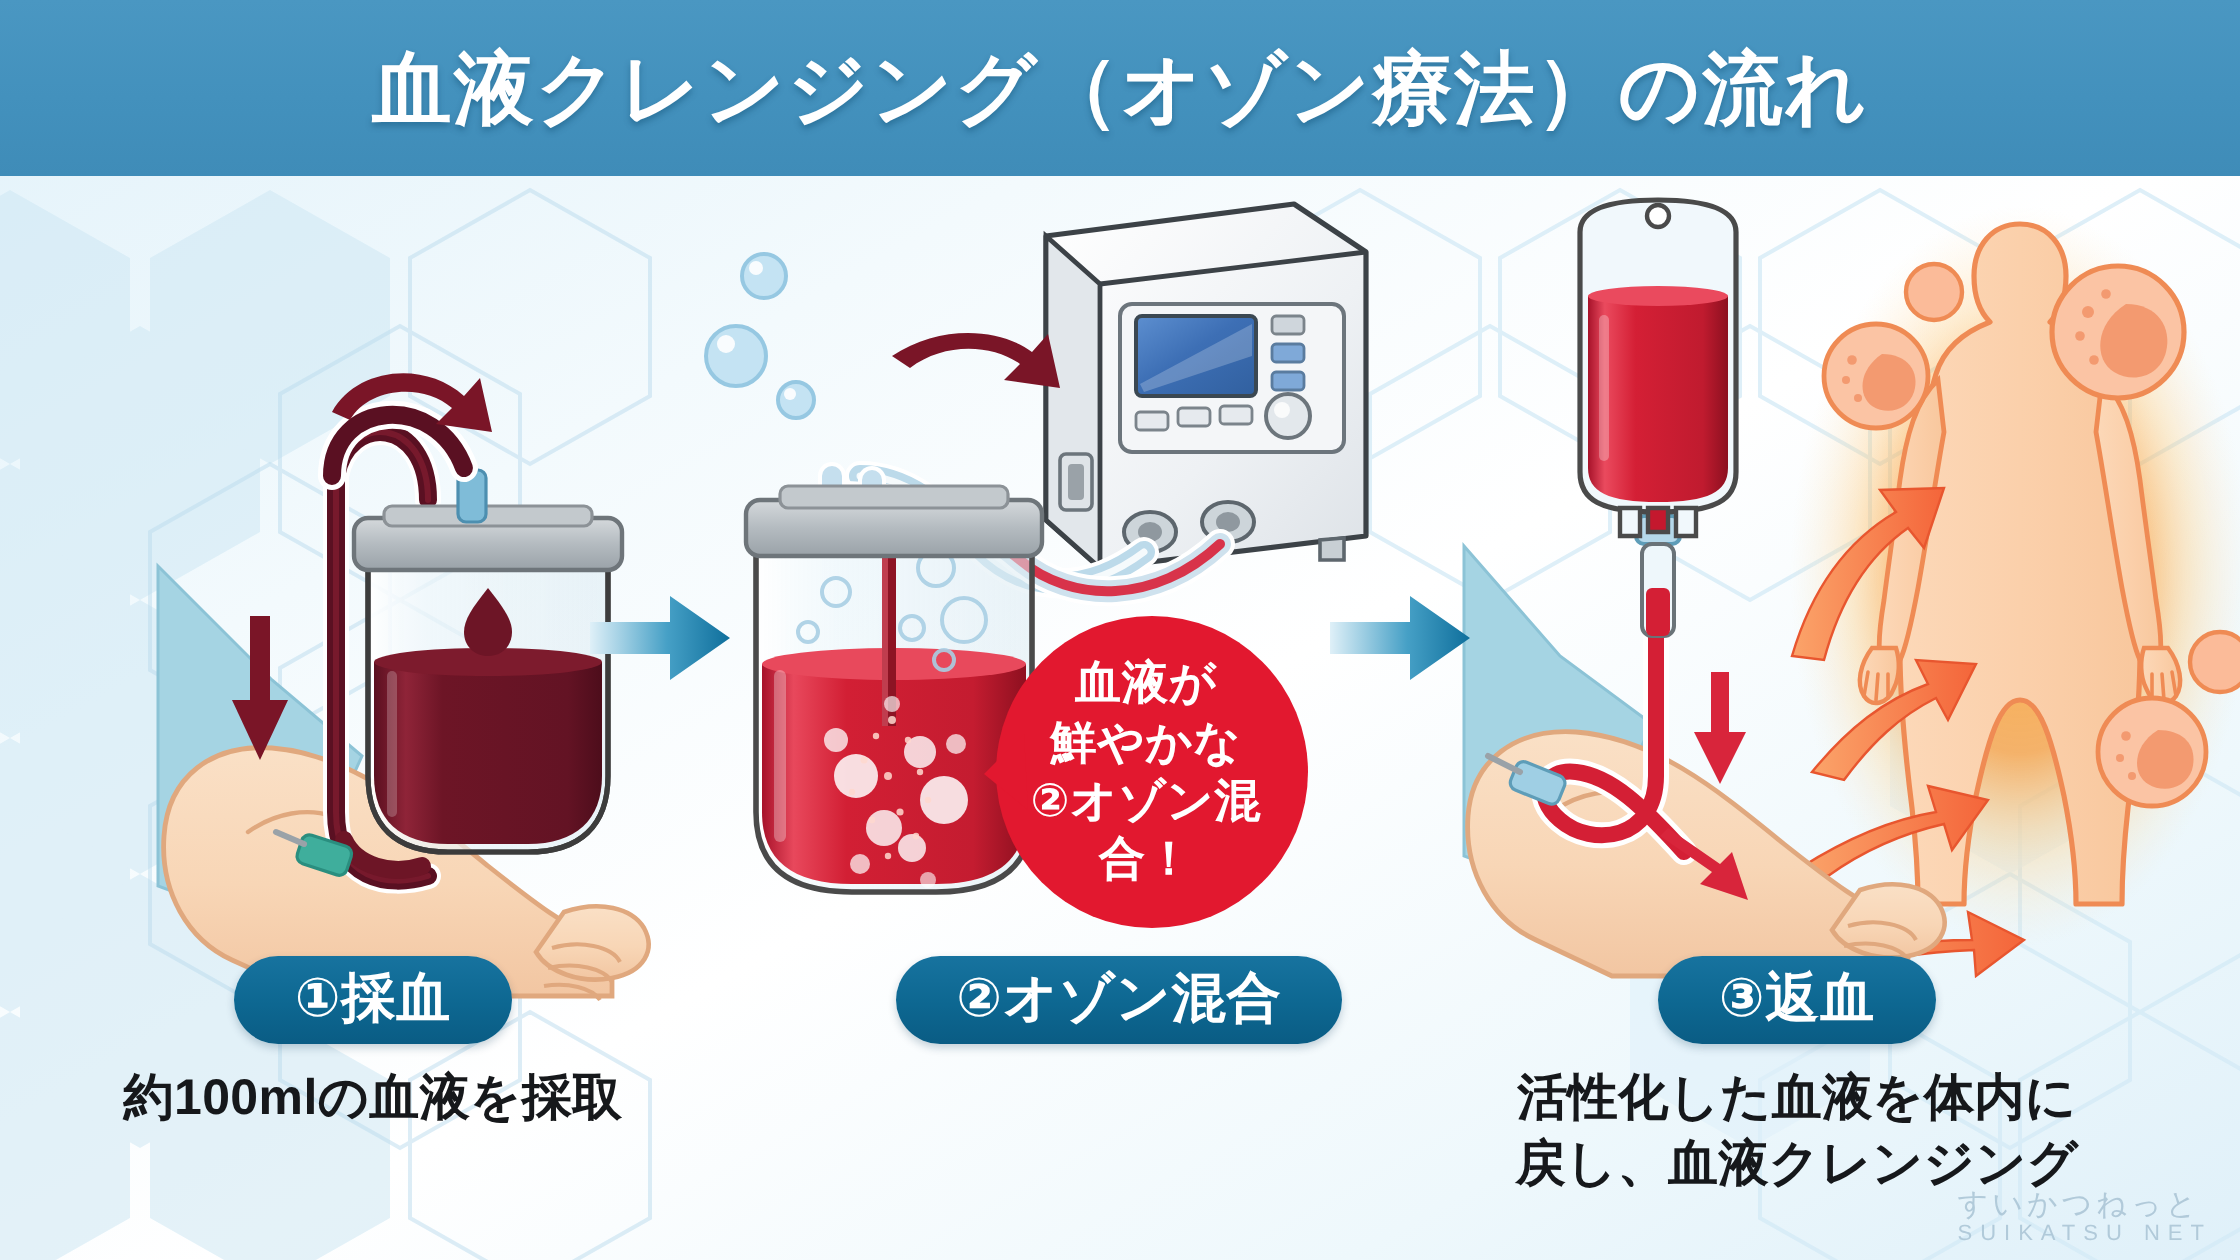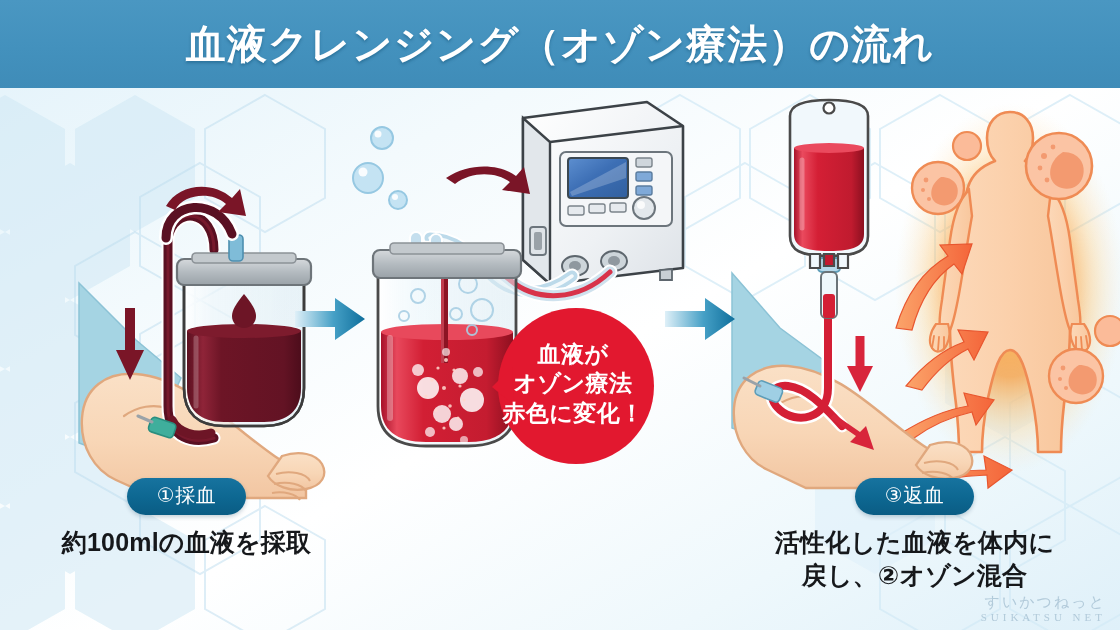--- a/index.html
+++ b/index.html
@@ -38,49 +38,49 @@
   .panel svg{display:block;overflow:visible;}
 
   
   .conn{position:absolute;z-index:4;}
 
   
   .labels{position:absolute;left:0;top:478px;width:1120px;height:152px;z-index:5;}
   .col{position:absolute;top:0;width:373px;text-align:center;}
   .col-1{left:0;}
   .col-2{left:373px;}
-  .col-3{left:728px;}
+  .col-3{left:712px;}
   .pill{
     display:inline-block;
     background:linear-gradient(180deg,#17739f 0%,#0d6791 55%,#0a5c84 100%);
     color:#fff;border-radius:24px;
     padding:7px 30px 9px 30px;
-    font-size:20px;font-weight:normal;line-height:1.05;
+    font-size:27px;font-weight:bold;line-height:1.05;
     letter-spacing:.5px;white-space:nowrap;
     box-shadow:0 2px 4px rgba(0,50,80,.22);
   }
   .caption{
     margin-top:11px;color:#16181b;
     font-size:25px;font-weight:bold;line-height:1.3;
     letter-spacing:.2px;white-space:pre-line;
   }
 
   
-  .callout{position:absolute;z-index:7;font-family:Liberation Mono, monospace;}
+  .callout{position:absolute;z-index:7;}
   .callout .ctext{
     position:absolute;left:0;top:0;width:100%;height:100%;
     display:flex;flex-direction:column;align-items:center;justify-content:center;
     color:#ffffff;font-size:23px;font-weight:bold;line-height:1.28;
     text-align:center;letter-spacing:.5px;pointer-events:none;
   }
 
   
   .watermark{
-    position:absolute;right:14px;bottom:6px;z-index:8;text-align:right;
-    color:#a9c3d4;opacity:.85;line-height:1.15;font-family:Liberation Serif, serif;
+    position:absolute;right:14px;bottom:6px;z-index:8;text-align:left;
+    color:#a9c3d4;opacity:.85;line-height:1.15;
   }
   .wm-jp{font-size:15px;letter-spacing:2px;}
   .wm-en{font-size:11px;letter-spacing:4px;}
 </style>
 </head>
 <body>
 
 <div id="page">
 
   <div class="hexlayer">
@@ -578,39 +578,40 @@
     </svg>
   </div>
 
   <div class="callout" style="left:492px;top:305px;width:162px;height:162px;">
     <svg width="162" height="162" viewBox="0 0 162 162" xmlns="http://www.w3.org/2000/svg" style="position:absolute;left:0;top:0;">
       <circle cx="84" cy="81" r="78" fill="#e2182f"></circle>
       <path d="M20 62 L0 82 L22 100 Z" fill="#e2182f"></path>
     </svg>
     <div class="ctext">
       <div>血液が</div>
-      <div>オゾン療法</div>
-      <div>赤色に変化！</div>
+      <div>鮮やかな</div>
+      <div>②オゾン混合！</div>
     </div>
   </div>
 
   <div class="labels">
 
     <div class="col col-1">
       <div class="pill">①採血</div>
       <div class="caption">約100mlの血液を採取</div>
     </div>
 
     <div class="col col-2">
+      <div class="pill">②オゾン混合</div>
     </div>
 
     <div class="col col-3">
       <div class="pill">③返血</div>
       <div class="caption">活性化した血液を体内に
-戻し、②オゾン混合</div>
+戻し、血液クレンジング</div>
     </div>
 
   </div>
 
   <div class="watermark">
     <div class="wm-jp">すいかつねっと</div>
     <div class="wm-en">SUIKATSU NET</div>
   </div>
 
 </div>

